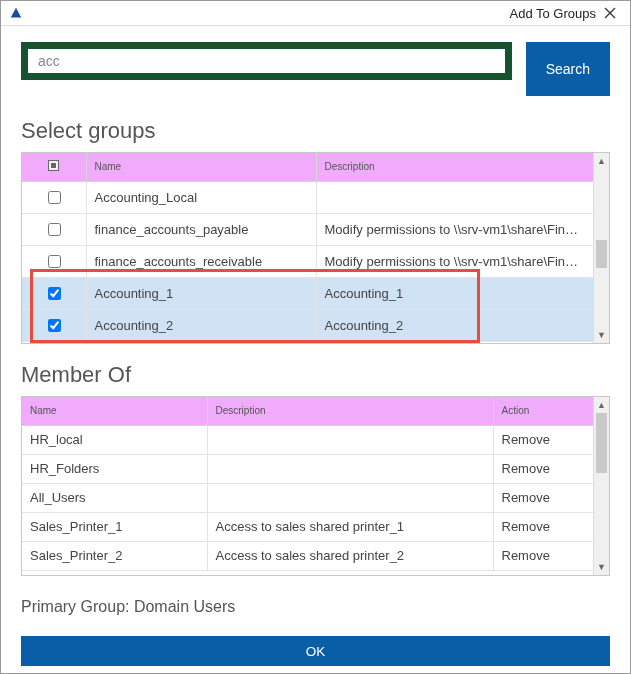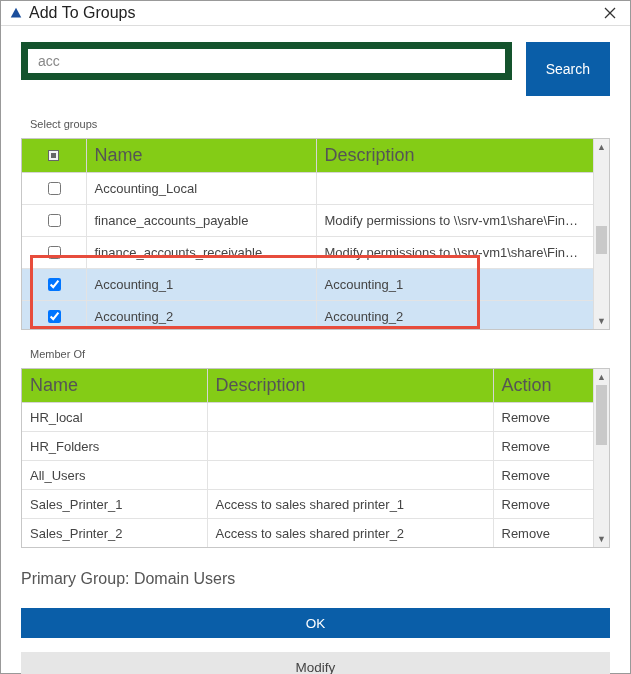--- a/index.html
+++ b/index.html
@@ -24,21 +24,21 @@
     display: flex;
     align-items: center;
     padding: 0 6px 0 8px;
     border-bottom: 1px solid #ddd;
   }
   .titlebar .logo {
     width: 14px; height: 14px;
     margin-right: 6px;
     display: flex; align-items: center; justify-content: center;
   }
-  .titlebar .title { flex: 1; font-size: 16px; color: #222; }
+  .titlebar .title { flex: 1; font-size: 13px; color: #222; text-align: right; }
   .titlebar .close {
     width: 28px; height: 24px;
     display: flex; align-items: center; justify-content: center;
     cursor: pointer;
   }
   .titlebar .close svg { width: 12px; height: 12px; }
   .content {
     flex: 1;
     padding: 12px 20px 0 20px;
     display: flex;
@@ -62,46 +62,46 @@
   .btn {
     border: none;
     height: 54px;
     padding: 16px 20px;
     font-size: 14px;
     cursor: pointer;
   }
   .btn-primary { background: #0a5ea8; color: #fff; }
   .btn-secondary { background: #e6e6e6; color: #444; }
   .section-title {
-    font-size: 11px;
+    font-size: 22px;
     color: #555;
-    margin: 0 0 8px 9px;
+    margin: 0 0 8px 0;
   }
   .tablewrap {
     border: 1px solid #c7c7c7;
     margin-bottom: 18px;
     position: relative;
   }
   .selectwrap { height: 192px; display: flex; }
   .memberwrap { height: 180px; display: flex; }
   .tbl {
     border-collapse: collapse;
     width: 100%;
     table-layout: fixed;
   }
   .tbl th {
-    background: #84cc16;
+    background: #f0abfc;
     border-right: 1px solid #d5d5d5;
     border-bottom: 1px solid #d5d5d5;
     text-align: left;
     font-weight: normal;
     color: #555;
     padding: 6px 8px;
     height: 28px;
-    font-size: 18px;
+    font-size: 10px;
   }
   .tbl td {
     border-right: 1px solid #e3e3e3;
     border-bottom: 1px solid #e3e3e3;
     padding: 6px 8px;
     height: 29px;
     color: #444;
     white-space: nowrap;
     overflow: hidden;
     text-overflow: ellipsis;

